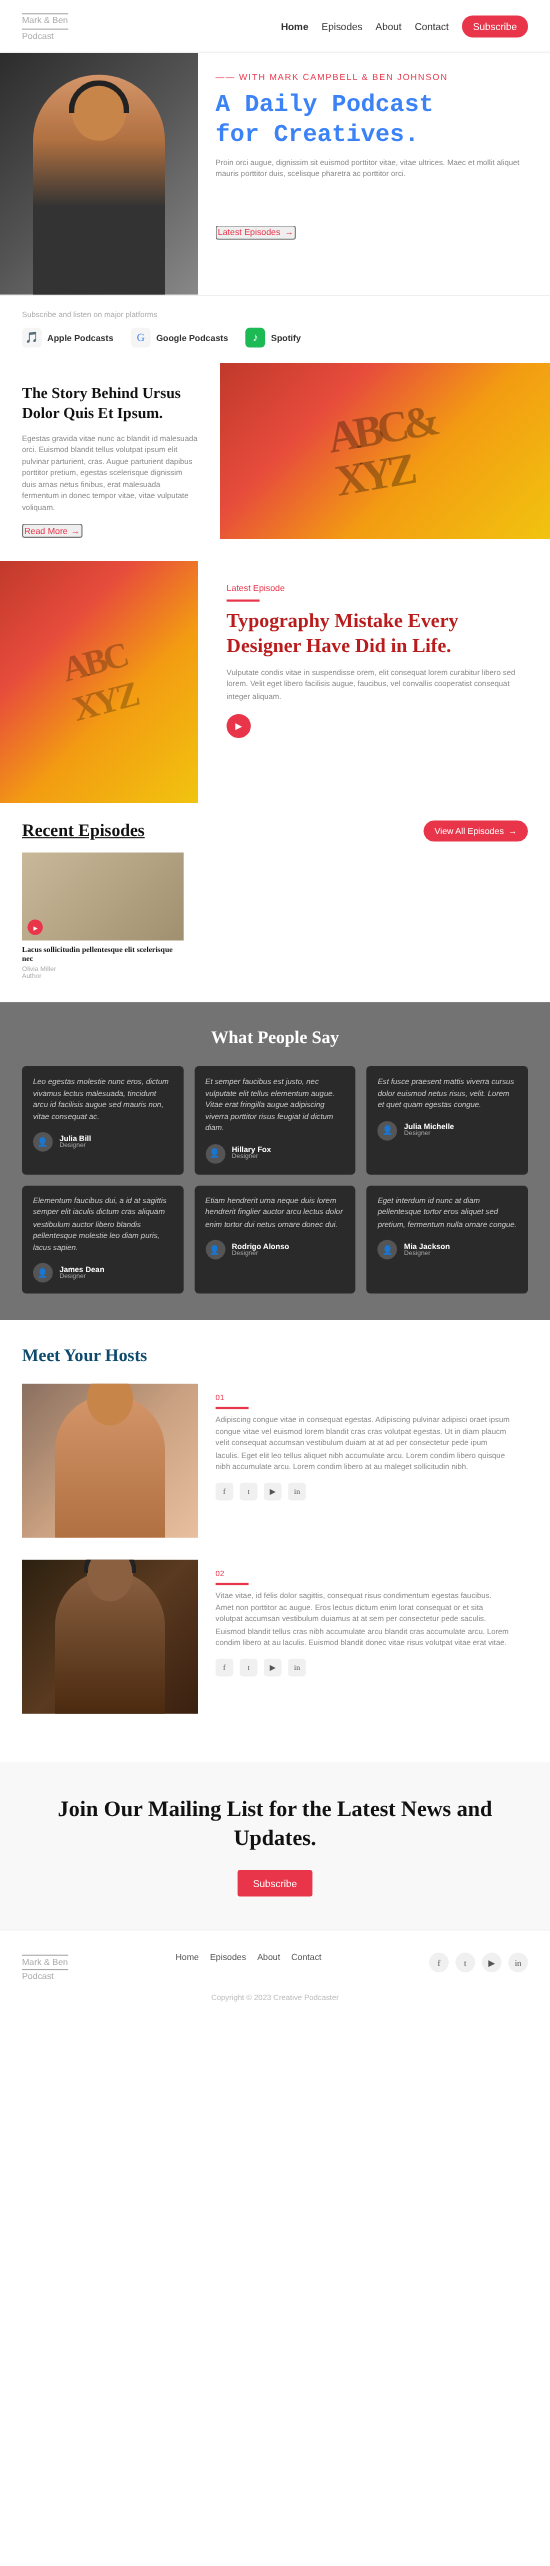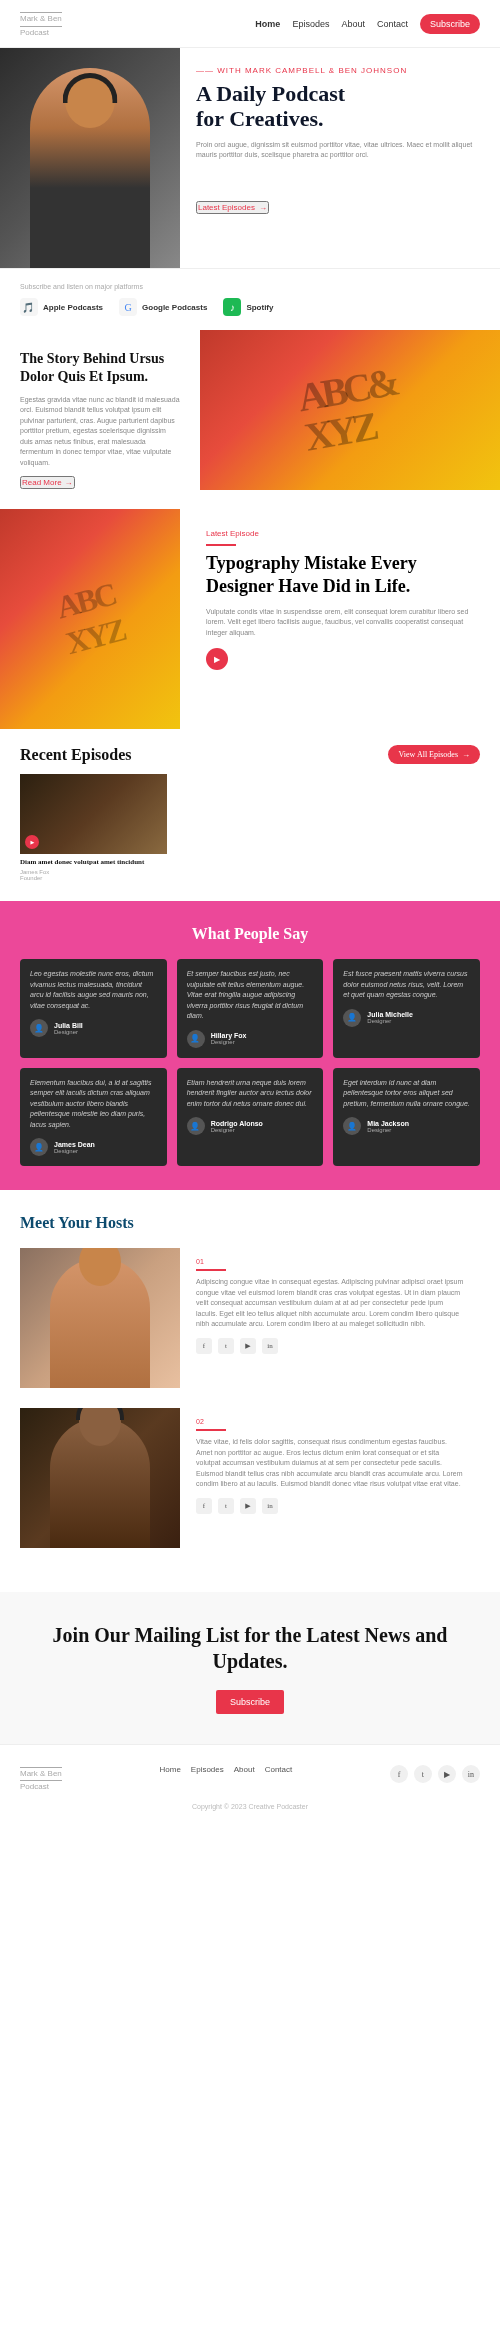--- a/index.html
+++ b/index.html
@@ -24,21 +24,21 @@
     .hero-image-bg {
       width: 100%; height: 220px;
       background: linear-gradient(135deg, #2c2c2c 0%, #555 50%, #888 100%);
       position: relative;
       display: flex; align-items: flex-end; justify-content: center;
     }
     .hero-content { flex: 1; padding: 18px 16px; background: #fff; }
     .hero-eyebrow { font-size: 8px; color: #e8354a; text-transform: uppercase; letter-spacing: 1px; margin-bottom: 6px; font-family: sans-serif; }
     .hero-eyebrow::before { content: '—— '; color: #e8354a; }
     .hero-title { font-size: 22px; font-weight: 700; line-height: 1.15; color: #111; margin-bottom: 8px; }
-    .hero-title span { color: #0f172a; }
+    .hero-title span { color: #3b82f6; font-family: Liberation Mono, monospace; }
     .hero-desc { font-size: 7px; color: #888; line-height: 1.5; margin-bottom: 10px; font-family: sans-serif; }
     .latest-episodes-btn { font-size: 8px; color: #e8354a; font-family: sans-serif; cursor: pointer; display: inline-flex; align-items: center; gap: 4px; margin-top: 30px; }
     .latest-episodes-btn::after { content: '→'; }
 
     
     .platforms { padding: 14px 20px; background: #fff; border-top: 1px solid #eee; }
     .platforms-label { font-size: 7px; color: #aaa; margin-bottom: 8px; font-family: sans-serif; }
     .platforms-row { display: flex; gap: 16px; align-items: center; }
     .platform-item { display: flex; align-items: center; gap: 5px; }
     .platform-icon { width: 18px; height: 18px; border-radius: 4px; display: flex; align-items: center; justify-content: center; font-size: 10px; }
@@ -56,54 +56,54 @@
       height: 160px;
       background: linear-gradient(135deg, #c0392b 0%, #e74c3c 30%, #f39c12 60%, #f1c40f 100%);
       position: relative;
       display: flex; align-items: center; justify-content: center; overflow: hidden;
     }
     .story-letters {
       font-size: 40px; font-weight: 900; color: rgba(0,0,0,0.3); letter-spacing: -5px;
       transform: rotate(-10deg); line-height: 1;
     }
     .le-label { font-size: 8px; color: #e8354a; font-family: sans-serif; margin-bottom: 6px; }
-    .le-title { font-size: 18px; font-weight: 700; line-height: 1.3; color: #000000; margin-bottom: 8px; }
+    .le-title { font-size: 18px; font-weight: 700; line-height: 1.3; color: #b91c1c; margin-bottom: 8px; }
     .le-desc { font-size: 7px; color: #888; line-height: 1.5; margin-bottom: 10px; font-family: sans-serif; }
     .play-btn {
       width: 22px; height: 22px; background: #e8354a; border-radius: 50%;
       display: flex; align-items: center; justify-content: center;
       color: #fff; font-size: 8px; cursor: pointer;
     }
     .le-image { width: 180px; flex-shrink: 0; }
     .le-image-bg {
       height: 220px;
       background: linear-gradient(135deg, #c0392b 0%, #e74c3c 30%, #f39c12 60%, #f1c40f 100%);
       display: flex; align-items: center; justify-content: center; overflow: hidden;
     }
     .le-content { flex: 1; padding: 20px 26px; }
 
     
     .section-header { display: flex; justify-content: space-between; align-items: center; padding: 16px 20px 10px; }
-    .section-title { font-size: 16px; font-weight: 700; color: #111; }
-    .view-all-btn { background: #e8354a; color: #fff; border: none; padding: 5px 10px; border-radius: 20px; font-size: 8px; cursor: pointer; font-family: Liberation Serif, serif; display: flex; align-items: center; gap: 4px; }
+    .section-title { font-size: 16px; font-weight: 700; color: #111; text-decoration: underline; }
+    .view-all-btn { background: #e8354a; color: #fff; border: none; padding: 5px 10px; border-radius: 20px; font-size: 8px; cursor: pointer; font-family: Liberation Sans, sans-serif; display: flex; align-items: center; gap: 4px; }
     .view-all-btn::after { content: '→'; }
     .episodes-grid { display: grid; grid-template-columns: repeat(3, 1fr); gap: 10px; padding: 0 20px 20px; }
     .episode-card { background: #fff; }
     .ep-image { height: 80px; background: #888; position: relative; overflow: hidden; }
     .ep-image-1 { background: linear-gradient(135deg, #c9b99a 0%, #a09070 100%); }
     .ep-image-2 { background: linear-gradient(135deg, #2c2010 0%, #5a3a20 50%, #8a6a40 100%); }
     .ep-image-3 { background: linear-gradient(135deg, #ccc 0%, #aaa 100%); }
     .ep-play-dot { position: absolute; bottom: 5px; left: 5px; width: 14px; height: 14px; background: #e8354a; border-radius: 50%; display: flex; align-items: center; justify-content: center; }
     .ep-play-dot::after { content: '▶'; font-size: 5px; color: #fff; margin-left: 1px; }
     .ep-title { font-size: 7px; font-weight: 700; color: #111; margin: 4px 0 2px; line-height: 1.3; }
     .ep-meta { font-size: 6px; color: #aaa; font-family: sans-serif; }
     .ep-meta span { display: block; }
 
     
-    .testimonials { background: #ec4899; padding: 24px 20px; }
+    .testimonials { background: #737373; padding: 24px 20px; }
     .section-title-white { font-size: 16px; font-weight: 700; color: #fff; text-align: center; margin-bottom: 16px; }
     .testimonials-grid { display: grid; grid-template-columns: 1fr 1fr 1fr; gap: 10px; }
     .testimonial-card { background: #2a2a2a; border-radius: 4px; padding: 10px; }
     .t-text { font-size: 7px; color: #ccc; line-height: 1.5; margin-bottom: 8px; font-family: sans-serif; font-style: italic; }
     .t-author { display: flex; align-items: center; gap: 6px; }
     .t-avatar { width: 18px; height: 18px; border-radius: 50%; background: #555; flex-shrink: 0; overflow: hidden; display: flex; align-items: center; justify-content: center; font-size: 8px; color: #ccc; }
     .t-name { font-size: 7px; color: #fff; font-weight: 700; font-family: sans-serif; }
     .t-role { font-size: 6px; color: #aaa; font-family: sans-serif; }
 
     
@@ -254,27 +254,27 @@
   </div>
 </section>
 
 <section>
   <div class="section-header">
     <h2 class="section-title">Recent Episodes</h2>
     <button class="view-all-btn">View All Episodes</button>
   </div>
   <div class="episodes-grid">
     <div class="episode-card">
-      <div class="ep-image ep-image-2">
+      <div class="ep-image ep-image-1">
         <div class="ep-play-dot"></div>
       </div>
-      <div class="ep-title">Diam amet donec volutpat amet tincidunt</div>
+      <div class="ep-title">Lacus sollicitudin pellentesque elit scelerisque nec</div>
       <div class="ep-meta">
-        <span>James Fox</span>
-        <span>Founder</span>
+        <span>Olivia Miller</span>
+        <span>Author</span>
       </div>
     </div>
   </div>
 </section>
 
 <section class="testimonials">
   <h2 class="section-title-white">What People Say</h2>
   <div class="testimonials-grid">
     <div class="testimonial-card">
       <p class="t-text">Leo egestas molestie nunc eros, dictum vivamus lectus malesuada, tincidunt arcu id facilisis augue sed mauris non, vitae consequat ac.</p>

